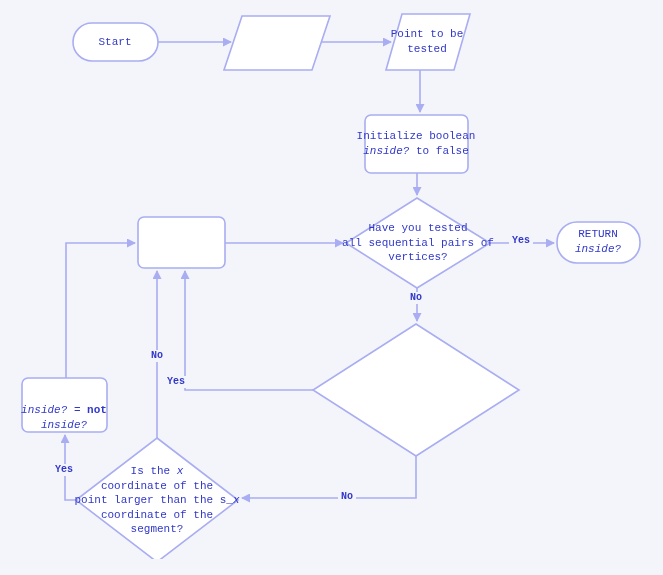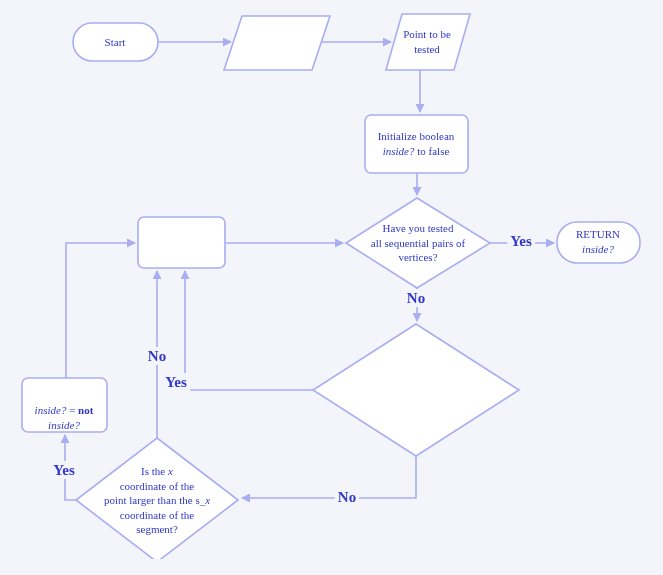--- a/index.html
+++ b/index.html
@@ -4,33 +4,33 @@
 <style>
   :root{
     --background:#f4f5fb;
     --shape_fill:#ffffff;
     --stroke:#a9adf1;
     --text:#3138c8;
   }
   html,body{margin:0;padding:0;background:var(--background);}
   #canvas{
     position:relative;width:663px;height:559px;background:var(--background);
-    font-family:Liberation Serif, serif;overflow:hidden;
+    font-family:Liberation Mono, monospace;overflow:hidden;
   }
   #wires{position:absolute;left:0;top:0;}
   .shape{fill:var(--shape_fill);stroke:var(--stroke);stroke-width:1.6;}
   .edge{fill:none;stroke:var(--stroke);stroke-width:1.6;}
   .node-label{
     position:absolute;transform:translate(-50%,-50%);
     color:var(--text);font-size:11px;line-height:1.32;text-align:center;
     white-space:pre-line;
   }
   .edge-label{
     position:absolute;transform:translate(-50%,-50%);
-    color:var(--text);font-size:15px;font-weight:bold;
+    color:var(--text);font-size:10px;font-weight:bold;
     background:var(--background);padding:0 3px;line-height:1.2;
   }
   .seg-i{font-style:italic;}
   .seg-b{font-weight:bold;}
 </style>
 </head>
 <body>
 
 <div id="canvas">
 

